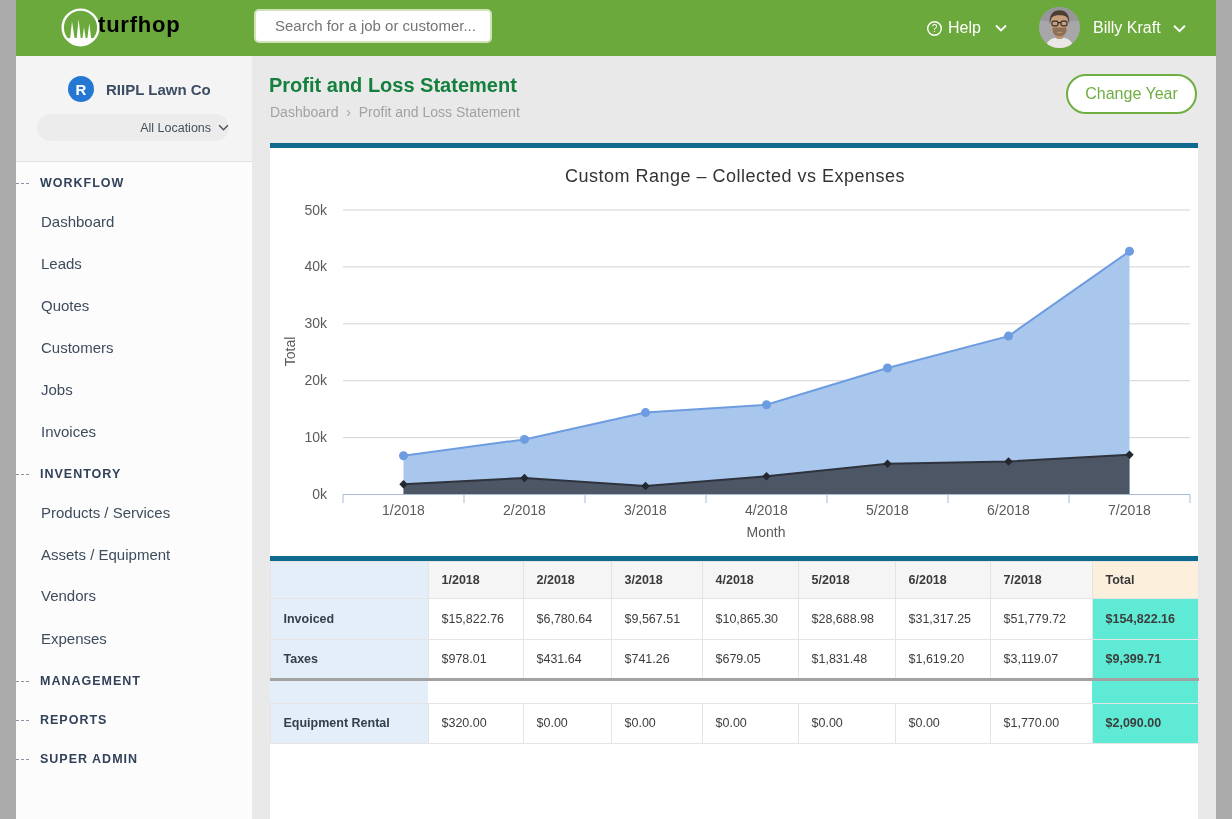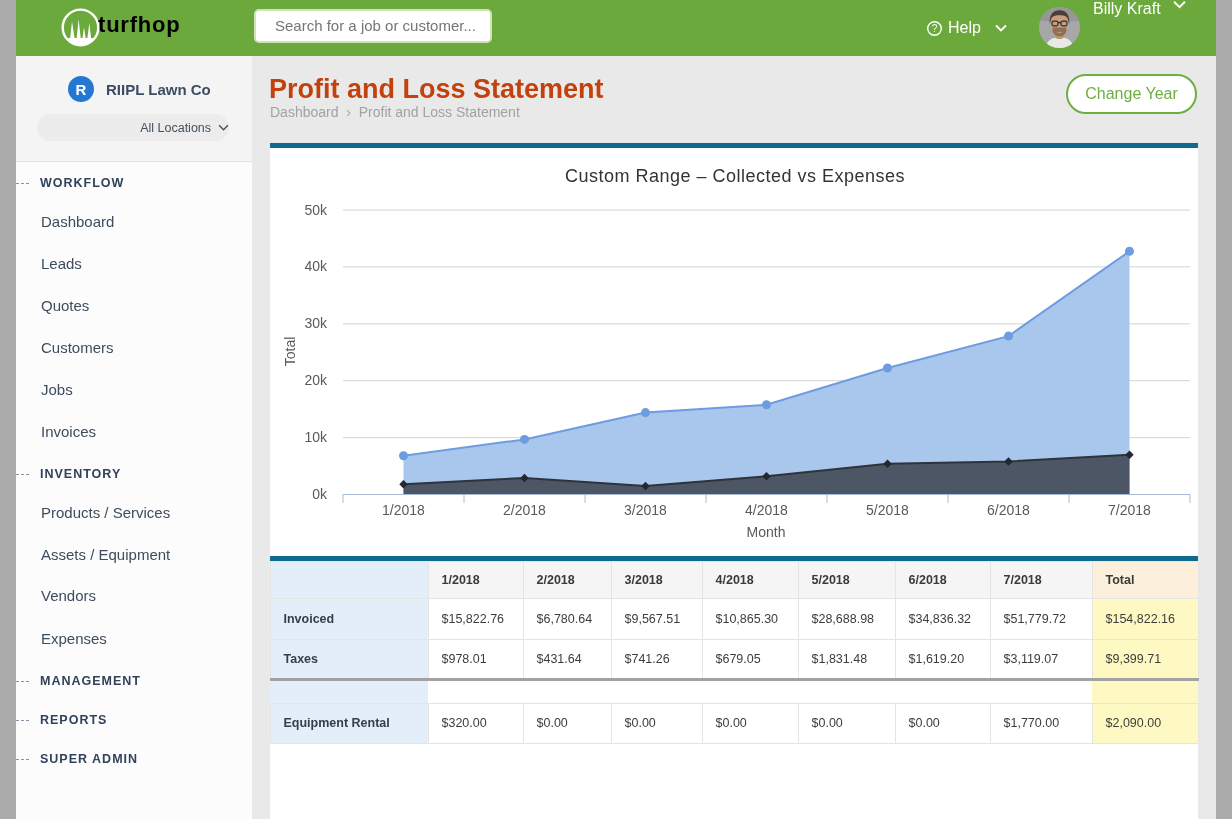--- a/index.html
+++ b/index.html
@@ -8,43 +8,43 @@
 .abs { position:absolute; }
 
 .stripL { left:0; top:0; width:16px; height:819px; background:#ababab; }
 .stripR { left:1216px; top:0; width:16px; height:819px; background:#ababab; }
 
 .topbar { left:16px; top:0; width:1200px; height:56px; background:#6ba93c; }
 .logo { left:61px; top:8px; width:200px; height:40px; }
 .wordmark { left:98px; top:12px; color:#000000; font-size:22px; letter-spacing:0.8px; font-weight:bold; }
 .search { left:254px; top:9px; width:238px; height:34px; background:#fff; border:2px solid #cfe2b8; border-radius:5px; font-size:15px; color:#757575; line-height:30px; padding-left:19px; }
 .help { left:927px; top:0; height:56px; display:flex; align-items:center; color:#fff; font-size:16px; }
-.uname { left:1093px; top:0; height:56px; display:flex; color:#fff; font-size:16px; }
+.uname { left:1093px; top:0; height:56px; display:flex; align-items:center; color:#fff; font-size:16px; }
 .avatar { left:1039px; top:7px; width:41px; height:41px; }
 
 .sidebar { left:16px; top:56px; width:236px; height:763px; background:#fcfcfc; }
 .sidetop { left:16px; top:56px; width:236px; height:106px; background:#f4f4f4; border-bottom:1px solid #e2e2e2; }
 .corp { left:68px; top:76px; width:200px; height:26px; display:flex; align-items:center; }
 .rbadge { width:26px; height:26px; border-radius:50%; background:#2478d4; color:#fff; font-size:15px; font-weight:bold; display:flex; align-items:center; justify-content:center; }
 .corpname { margin-left:12px; font-size:15px; font-weight:bold; color:#3c4d63; }
 .locpill { left:37px; top:114px; width:192px; height:27px; background:#ececec; border-radius:14px; color:#44505e; font-size:12.5px; display:flex; align-items:center; justify-content:flex-end; }
 .mitem { left:41px; width:200px; font-size:15px; color:#3e4c5d; }
 .mhead { left:40px; width:200px; font-size:12.5px; font-weight:bold; letter-spacing:1.0px; color:#31425a; }
 .mdash { left:16px; width:13px; border-top:1px dashed #8a93a0; height:0; }
-.h1 { left:269px; top:74px; font-size:27px; font-weight:bold; color:#c2410c; }
+.h1 { left:269px; top:74px; font-size:20px; font-weight:bold; color:#15803d; }
 .crumb { left:270px; top:104px; font-size:14px; color:#a2a2a2; }
 .chgyear { left:1066px; top:74px; width:131px; height:40px; background:#fff; border:2px solid #6fae41; border-radius:21px; color:#6fae41; font-size:16px; display:flex; align-items:center; justify-content:center; }
 
 .chartcard { left:269.5px; top:143px; width:928.5px; height:412.7px; background:#fff; border-top:5.5px solid #0f6a8e; }
 
 .tablecard { left:269.5px; top:555.7px; width:928.5px; height:263.3px; background:#fff; border-top:5.3px solid #0f6a8e; }
 table { border-collapse:collapse; table-layout:fixed; width:928px; font-size:12.5px; }
 td { border:1px solid #e4e4e4; padding:0 0 0 13px; color:#3d3d3d; white-space:nowrap; overflow:hidden; }
 td.lbl { background:#e4eef9; font-weight:bold; color:#33404e; }
-td.tot { background:#fef9c3; font-weight:normal; }
+td.tot { background:#5eead4; font-weight:bold; }
 tr.hd td { background:#f5f5f5; font-weight:bold; color:#3a3a3a; height:37px; }
 tr.hd td.lbl { background:#e4eef9; }
 tr.hd td.tot { background:#fcf0dd; }
 tr.d td { height:40px; }
 tr.sep td { height:24px; border-left:none; border-right:none; border-top:3px solid #a2a2a2; }
 tr.sep td.lbl, tr.sep td.tot { border-top:3px solid #a2a2a2; }
 </style>
 </head>
 <body>
 <div class="abs stripL"></div>
@@ -230,21 +230,21 @@
           <td>7/2018</td>
           <td class="tot">Total</td>
         </tr>
 <tr class="d" style="height:41px">
           <td class="lbl">Invoiced</td>
           <td>$15,822.76</td>
           <td>$6,780.64</td>
           <td>$9,567.51</td>
           <td>$10,865.30</td>
           <td>$28,688.98</td>
-          <td>$34,836.32</td>
+          <td>$31,317.25</td>
           <td>$51,779.72</td>
           <td class="tot">$154,822.16</td>
         </tr>
 <tr class="d">
           <td class="lbl">Taxes</td>
           <td>$978.01</td>
           <td>$431.64</td>
           <td>$741.26</td>
           <td>$679.05</td>
           <td>$1,831.48</td>

